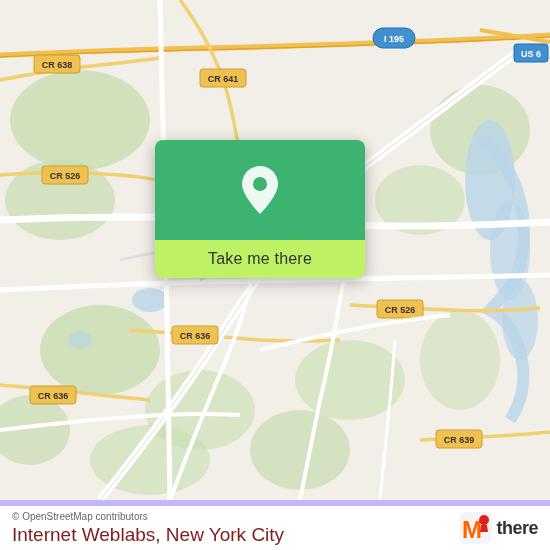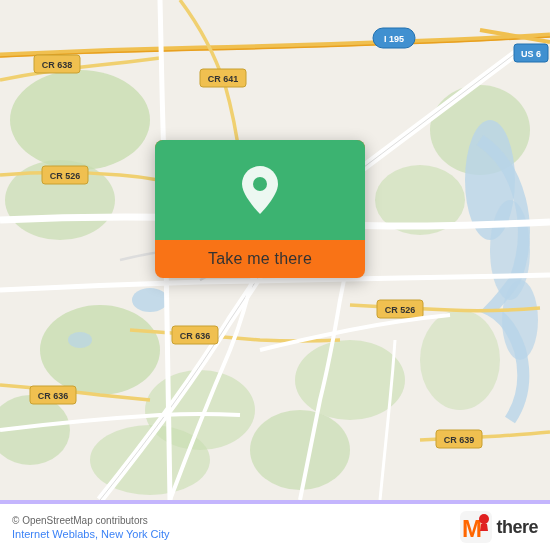--- a/index.html
+++ b/index.html
@@ -27,21 +27,21 @@
       position: absolute;
       top: 0; left: 0;
     }
 
     
     #popup-card {
       position: absolute;
       top: 140px;
       left: 155px;
       width: 210px;
-      background: #f97316;
+      background: #bef264;
       border-radius: 8px;
       box-shadow: 0 4px 16px rgba(0,0,0,0.3);
       overflow: hidden;
       z-index: 10;
     }
 
     #popup-green-area {
       background: #3cb371;
       height: 100px;
       display: flex;
@@ -72,43 +72,43 @@
       border: none;
       cursor: pointer;
       letter-spacing: 0.2px;
     }
 
     
     #bottom-bar {
       width: 550px;
       height: 50px;
       background: white;
-      border-top: 4px solid #c4b5fd;
+      border-top: 6px solid #c4b5fd;
       display: flex;
       align-items: center;
       justify-content: space-between;
       padding: 0 12px;
       position: absolute;
       bottom: 0;
     }
 
     #bottom-left {
       display: flex;
       flex-direction: column;
       gap: 2px;
     }
 
     #osm-credit {
       font-size: 10px;
       color: #666;
     }
 
     #location-name {
-      font-size: 11px;
-      color: #3b82f6;
+      font-size: 19px;
+      color: #7f1d1d;
       font-weight: 400;
     }
 
     #moovit-logo {
       display: flex;
       align-items: center;
       gap: 4px;
     }
 
     #moovit-icon {

